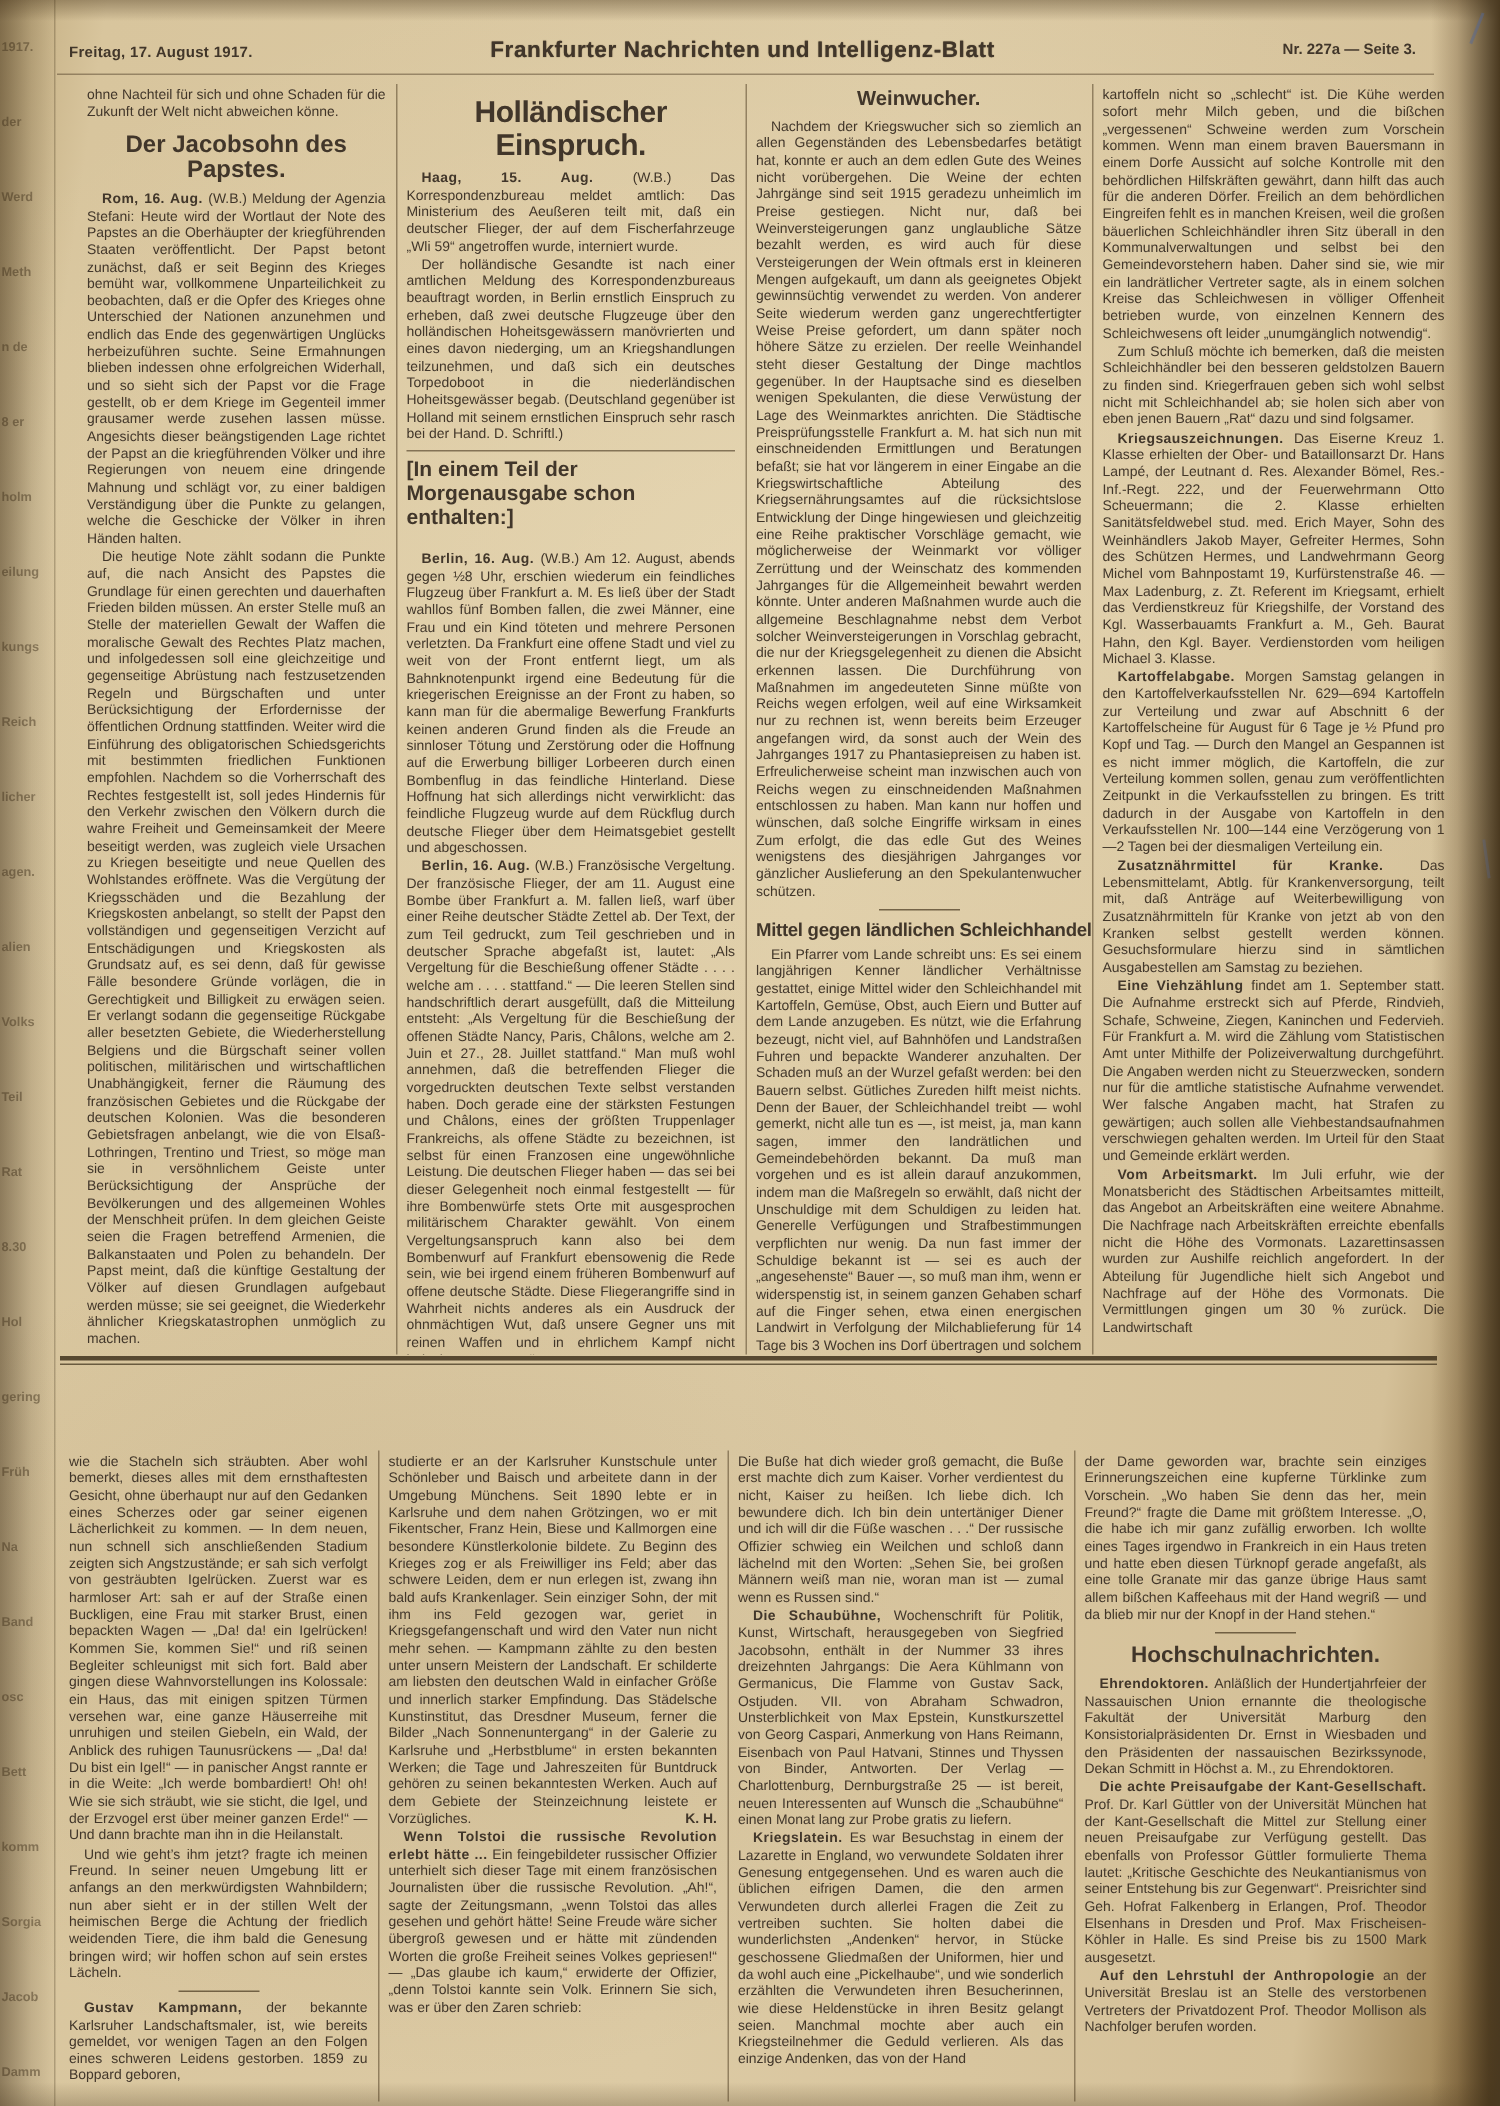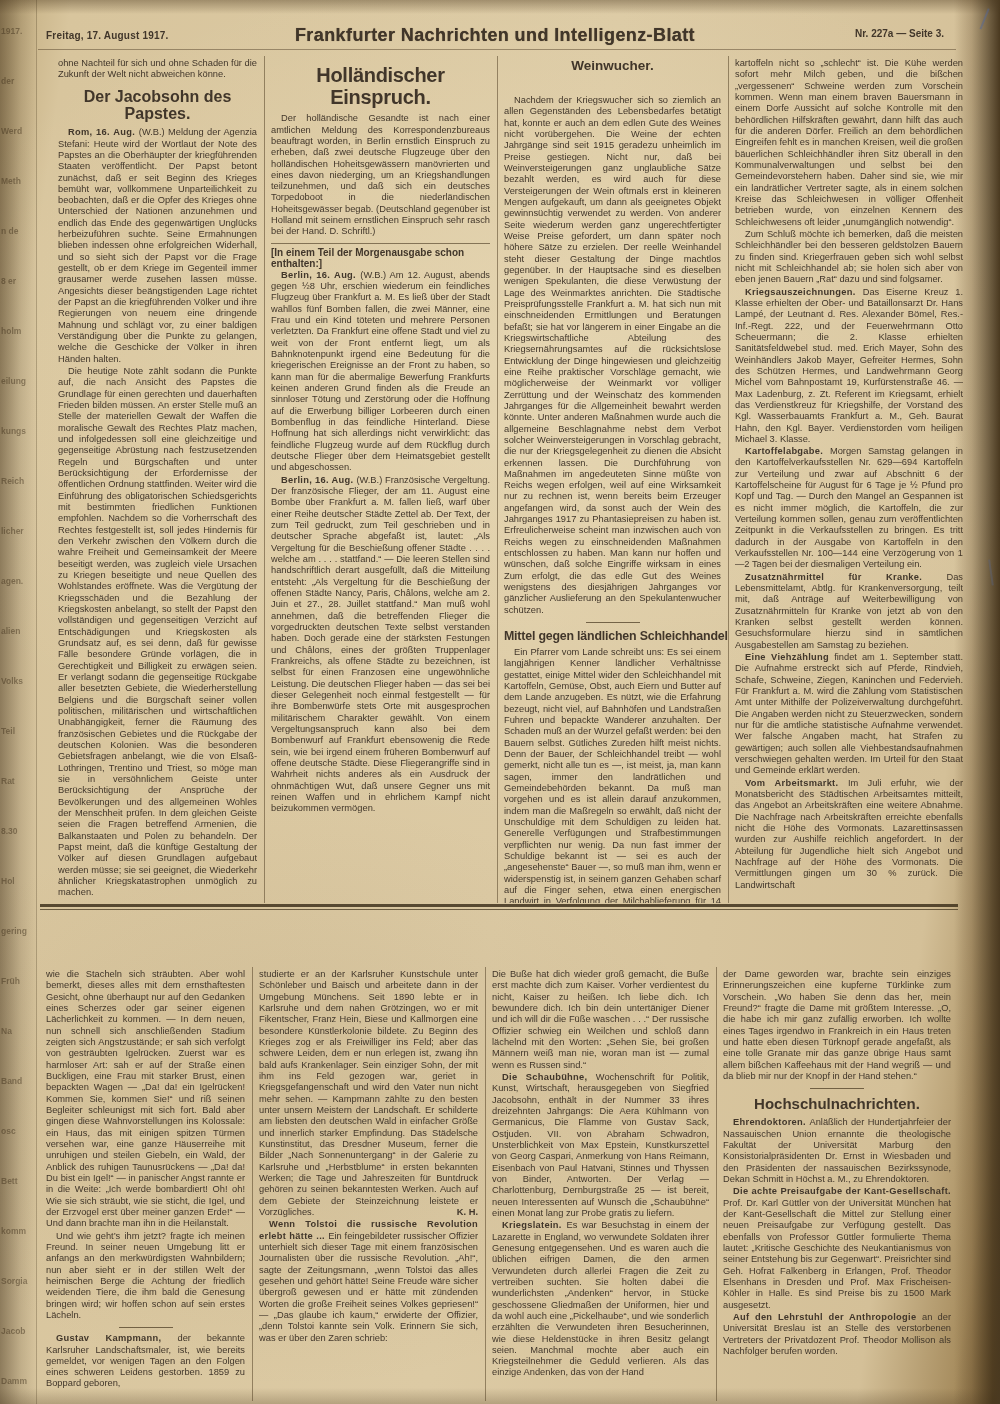--- a/index.html
+++ b/index.html
@@ -22,43 +22,43 @@
   .pencil{position:absolute;border-right:2px solid rgba(84,104,152,.5);pointer-events:none}
   .pm1{top:6px;right:14px;width:12px;height:22px;transform:rotate(22deg)}
   .pm2{top:560px;right:8px;width:8px;height:26px;transform:rotate(-8deg);opacity:.6}
 
   .margin-strip{position:absolute;top:0;left:0;width:34px;height:1404px;overflow:hidden;
     font-size:8.5px;font-weight:bold;color:rgba(62,48,28,.48)}
   .margin-strip span{position:absolute;left:1px;white-space:nowrap}
 
   .header{position:absolute;top:22px;left:46px;right:56px;height:24px}
   .header .date{position:absolute;left:0;top:8px;font-size:10px;font-weight:bold;letter-spacing:.2px}
-  .header .title{position:absolute;left:0;right:0;top:3px;text-align:center;font-size:18px;font-weight:bold;
+  .header .title{position:absolute;left:0;right:0;top:3px;text-align:center;font-size:15px;font-weight:bold;
     letter-spacing:.4px;text-shadow:0 0 .7px rgba(55,42,22,.8)}
   .header .issue{position:absolute;right:0;top:6px;font-size:10px;font-weight:bold}
   .header-rule{position:absolute;top:49px;left:38px;right:44px;border-top:1px solid rgba(70,54,30,.45)}
 
   .upper{position:absolute;top:56px;left:52px;width:918px;height:847px;display:flex}
   .lower{position:absolute;top:967px;left:40px;width:918px;height:434px;display:flex}
   .col{overflow:hidden;padding:2px 7px 0 6px}
   .col+.col{border-left:1px solid rgba(86,68,40,.55)}
   .u1{width:212px}.u2{width:233px}.u3{width:231px}.u4{width:242px}
 
   p{margin:0 0 1px;font-size:9.3px;line-height:1.22;text-align:justify}
   p.para{text-indent:10px}
   p strong{font-weight:bold;letter-spacing:.3px}
   .sig{float:right;font-weight:bold;padding-left:8px}
 
   .h1{font-size:16px;font-weight:bold;text-align:center;margin:7px 0 5px;line-height:1.08}
   .u2 .h1{font-size:20px;letter-spacing:-.3px}
   .big{font-size:25px;font-weight:bold;text-align:center;margin:1px 0 2px;letter-spacing:1px}
-  .sub{font-size:13.5px;font-weight:bold;text-align:center;margin:0 0 22px}
+  .sub{font-size:13.5px;font-weight:bold;text-align:center;margin:0 0 6px}
   .h2{font-size:12.4px;font-weight:bold;text-align:center;margin:6px 0 4px;letter-spacing:-.2px;white-space:nowrap}
   .h3{font-size:15px;font-weight:bold;text-align:center;margin:6px 0 5px}
-  .notice{font-size:10px;font-weight:bold;margin:3px 0 1px}
+  .notice{font-size:14px;font-weight:bold;margin:3px 0 15px}
   .rule-sm{width:54px;margin:6px auto 5px;border-top:1px solid rgba(70,54,30,.7)}
   .rule-full{border-top:1px solid rgba(70,54,30,.6);margin:5px 0 3px}
   .divider{position:absolute;left:40px;top:904px;width:918px}
   .divider .thick{border-top:3px solid rgba(58,45,24,.82);margin-bottom:2px}
   .divider .thin{border-top:1px solid rgba(58,45,24,.7)}
 </style>
 </head>
 <body>
 
 <div class="page">
@@ -102,20 +102,21 @@
 
   <div class="upper">
     <div class="col u1">
         <p class="cont">ohne Nachteil für sich und ohne Schaden für die Zukunft der Welt nicht abweichen könne.</p>
         <div class="h1">Der Jacobsohn des Papstes.</div>
         <p class="para"><strong>Rom, 16. Aug. </strong>(W.B.) Meldung der Agenzia Stefani: Heute wird der Wortlaut der Note des Papstes an die Oberhäupter der kriegführenden Staaten veröffentlicht. Der Papst betont zunächst, daß er seit Beginn des Krieges bemüht war, vollkommene Unparteilichkeit zu beobachten, daß er die Opfer des Krieges ohne Unterschied der Nationen anzunehmen und endlich das Ende des gegenwärtigen Unglücks herbeizuführen suchte. Seine Ermahnungen blieben indessen ohne erfolgreichen Widerhall, und so sieht sich der Papst vor die Frage gestellt, ob er dem Kriege im Gegenteil immer grausamer werde zusehen lassen müsse. Angesichts dieser beängstigenden Lage richtet der Papst an die kriegführenden Völker und ihre Regierungen von neuem eine dringende Mahnung und schlägt vor, zu einer baldigen Verständigung über die Punkte zu gelangen, welche die Geschicke der Völker in ihren Händen halten.</p>
         <p class="para">Die heutige Note zählt sodann die Punkte auf, die nach Ansicht des Papstes die Grundlage für einen gerechten und dauerhaften Frieden bilden müssen. An erster Stelle muß an Stelle der materiellen Gewalt der Waffen die moralische Gewalt des Rechtes Platz machen, und infolgedessen soll eine gleichzeitige und gegenseitige Abrüstung nach festzusetzenden Regeln und Bürgschaften und unter Berücksichtigung der Erfordernisse der öffentlichen Ordnung stattfinden. Weiter wird die Einführung des obligatorischen Schiedsgerichts mit bestimmten friedlichen Funktionen empfohlen. Nachdem so die Vorherrschaft des Rechtes festgestellt ist, soll jedes Hindernis für den Verkehr zwischen den Völkern durch die wahre Freiheit und Gemeinsamkeit der Meere beseitigt werden, was zugleich viele Ursachen zu Kriegen beseitigte und neue Quellen des Wohlstandes eröffnete. Was die Vergütung der Kriegsschäden und die Bezahlung der Kriegskosten anbelangt, so stellt der Papst den vollständigen und gegenseitigen Verzicht auf Entschädigungen und Kriegskosten als Grundsatz auf, es sei denn, daß für gewisse Fälle besondere Gründe vorlägen, die in Gerechtigkeit und Billigkeit zu erwägen seien. Er verlangt sodann die gegenseitige Rückgabe aller besetzten Gebiete, die Wiederherstellung Belgiens und die Bürgschaft seiner vollen politischen, militärischen und wirtschaftlichen Unabhängigkeit, ferner die Räumung des französischen Gebietes und die Rückgabe der deutschen Kolonien. Was die besonderen Gebietsfragen anbelangt, wie die von Elsaß-Lothringen, Trentino und Triest, so möge man sie in versöhnlichem Geiste unter Berücksichtigung der Ansprüche der Bevölkerungen und des allgemeinen Wohles der Menschheit prüfen. In dem gleichen Geiste seien die Fragen betreffend Armenien, die Balkanstaaten und Polen zu behandeln. Der Papst meint, daß die künftige Gestaltung der Völker auf diesen Grundlagen aufgebaut werden müsse; sie sei geeignet, die Wiederkehr ähnlicher Kriegskatastrophen unmöglich zu machen.</p>
       </div>
     <div class="col u2">
         <div class="h1">Holländischer Einspruch.</div>
+        <p class="para"><strong>Haag, 15. Aug. </strong>(W.B.) Das Korrespondenzbureau meldet amtlich: Das Ministerium des Aeußeren teilt mit, daß ein deutscher Flieger, der auf dem Fischerfahrzeuge „Wli 59“ angetroffen wurde, interniert wurde.</p>
         <p class="para">Der holländische Gesandte ist nach einer amtlichen Meldung des Korrespondenzbureaus beauftragt worden, in Berlin ernstlich Einspruch zu erheben, daß zwei deutsche Flugzeuge über den holländischen Hoheitsgewässern manövrierten und eines davon niederging, um an Kriegshandlungen teilzunehmen, und daß sich ein deutsches Torpedoboot in die niederländischen Hoheitsgewässer begab. (Deutschland gegenüber ist Holland mit seinem ernstlichen Einspruch sehr rasch bei der Hand. D. Schriftl.)</p>
         <div class="rule-full"></div>
         <div class="notice">[In einem Teil der Morgenausgabe schon enthalten:]</div>
         <p class="para"><strong>Berlin, 16. Aug. </strong>(W.B.) Am 12. August, abends gegen ½8 Uhr, erschien wiederum ein feindliches Flugzeug über Frankfurt a. M. Es ließ über der Stadt wahllos fünf Bomben fallen, die zwei Männer, eine Frau und ein Kind töteten und mehrere Personen verletzten. Da Frankfurt eine offene Stadt und viel zu weit von der Front entfernt liegt, um als Bahnknotenpunkt irgend eine Bedeutung für die kriegerischen Ereignisse an der Front zu haben, so kann man für die abermalige Bewerfung Frankfurts keinen anderen Grund finden als die Freude an sinnloser Tötung und Zerstörung oder die Hoffnung auf die Erwerbung billiger Lorbeeren durch einen Bombenflug in das feindliche Hinterland. Diese Hoffnung hat sich allerdings nicht verwirklicht: das feindliche Flugzeug wurde auf dem Rückflug durch deutsche Flieger über dem Heimatsgebiet gestellt und abgeschossen.</p>
         <p class="para"><strong>Berlin, 16. Aug. </strong>(W.B.) Französische Vergeltung. Der französische Flieger, der am 11. August eine Bombe über Frankfurt a. M. fallen ließ, warf über einer Reihe deutscher Städte Zettel ab. Der Text, der zum Teil gedruckt, zum Teil geschrieben und in deutscher Sprache abgefaßt ist, lautet: „Als Vergeltung für die Beschießung offener Städte . . . . welche am . . . . stattfand.“ — Die leeren Stellen sind handschriftlich derart ausgefüllt, daß die Mitteilung entsteht: „Als Vergeltung für die Beschießung der offenen Städte Nancy, Paris, Châlons, welche am 2. Juin et 27., 28. Juillet stattfand.“ Man muß wohl annehmen, daß die betreffenden Flieger die vorgedruckten deutschen Texte selbst verstanden haben. Doch gerade eine der stärksten Festungen und Châlons, eines der größten Truppenlager Frankreichs, als offene Städte zu bezeichnen, ist selbst für einen Franzosen eine ungewöhnliche Leistung. Die deutschen Flieger haben — das sei bei dieser Gelegenheit noch einmal festgestellt — für ihre Bombenwürfe stets Orte mit ausgesprochen militärischem Charakter gewählt. Von einem Vergeltungsanspruch kann also bei dem Bombenwurf auf Frankfurt ebensowenig die Rede sein, wie bei irgend einem früheren Bombenwurf auf offene deutsche Städte. Diese Fliegerangriffe sind in Wahrheit nichts anderes als ein Ausdruck der ohnmächtigen Wut, daß unsere Gegner uns mit reinen Waffen und in ehrlichem Kampf nicht beizukommen vermögen.</p>
       </div>
     <div class="col u3">
         <div class="sub">Weinwucher.</div>
         <p class="para">Nachdem der Kriegswucher sich so ziemlich an allen Gegenständen des Lebensbedarfes betätigt hat, konnte er auch an dem edlen Gute des Weines nicht vorübergehen. Die Weine der echten Jahrgänge sind seit 1915 geradezu unheimlich im Preise gestiegen. Nicht nur, daß bei Weinversteigerungen ganz unglaubliche Sätze bezahlt werden, es wird auch für diese Versteigerungen der Wein oftmals erst in kleineren Mengen aufgekauft, um dann als geeignetes Objekt gewinnsüchtig verwendet zu werden. Von anderer Seite wiederum werden ganz ungerechtfertigter Weise Preise gefordert, um dann später noch höhere Sätze zu erzielen. Der reelle Weinhandel steht dieser Gestaltung der Dinge machtlos gegenüber. In der Hauptsache sind es dieselben wenigen Spekulanten, die diese Verwüstung der Lage des Weinmarktes anrichten. Die Städtische Preisprüfungsstelle Frankfurt a. M. hat sich nun mit einschneidenden Ermittlungen und Beratungen befaßt; sie hat vor längerem in einer Eingabe an die Kriegswirtschaftliche Abteilung des Kriegsernährungsamtes auf die rücksichtslose Entwicklung der Dinge hingewiesen und gleichzeitig eine Reihe praktischer Vorschläge gemacht, wie möglicherweise der Weinmarkt vor völliger Zerrüttung und der Weinschatz des kommenden Jahrganges für die Allgemeinheit bewahrt werden könnte. Unter anderen Maßnahmen wurde auch die allgemeine Beschlagnahme nebst dem Verbot solcher Weinversteigerungen in Vorschlag gebracht, die nur der Kriegsgelegenheit zu dienen die Absicht erkennen lassen. Die Durchführung von Maßnahmen im angedeuteten Sinne müßte von Reichs wegen erfolgen, weil auf eine Wirksamkeit nur zu rechnen ist, wenn bereits beim Erzeuger angefangen wird, da sonst auch der Wein des Jahrganges 1917 zu Phantasiepreisen zu haben ist. Erfreulicherweise scheint man inzwischen auch von Reichs wegen zu einschneidenden Maßnahmen entschlossen zu haben. Man kann nur hoffen und wünschen, daß solche Eingriffe wirksam in eines Zum erfolgt, die das edle Gut des Weines wenigstens des diesjährigen Jahrganges vor gänzlicher Auslieferung an den Spekulantenwucher schützen.</p>
         <div class="rule-sm"></div>

